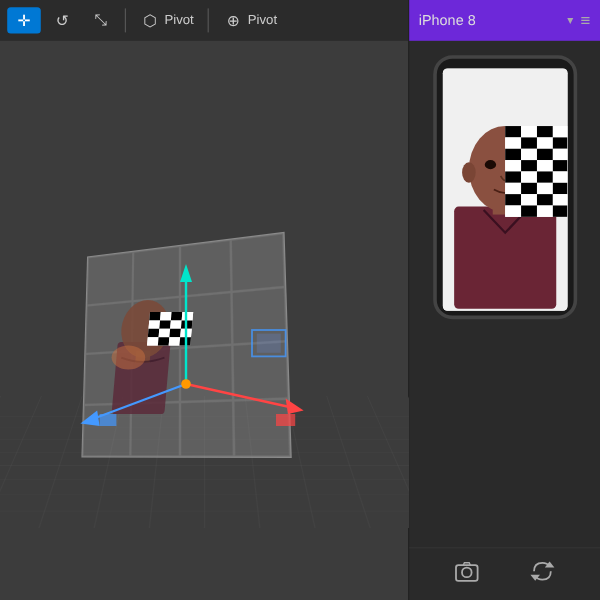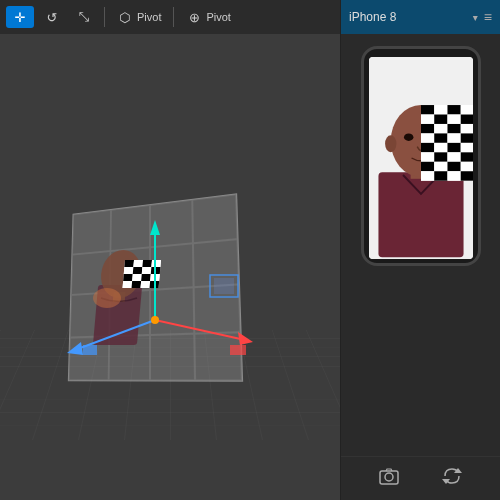--- a/index.html
+++ b/index.html
@@ -98,21 +98,21 @@
       top: 0; right: 0;
       width: 160px;
       height: 500px;
       background: #2a2a2a;
       border-left: 1px solid #222;
       display: flex;
       flex-direction: column;
     }
     #phone-header {
       height: 34px;
-      background: #0c4a6e;
+      background: #6d28d9;
       display: flex;
       align-items: center;
       padding: 0 8px;
       gap: 6px;
       flex-shrink: 0;
     }
     #phone-title {
       flex: 1;
       font-size: 12px;
       color: #ddd;

